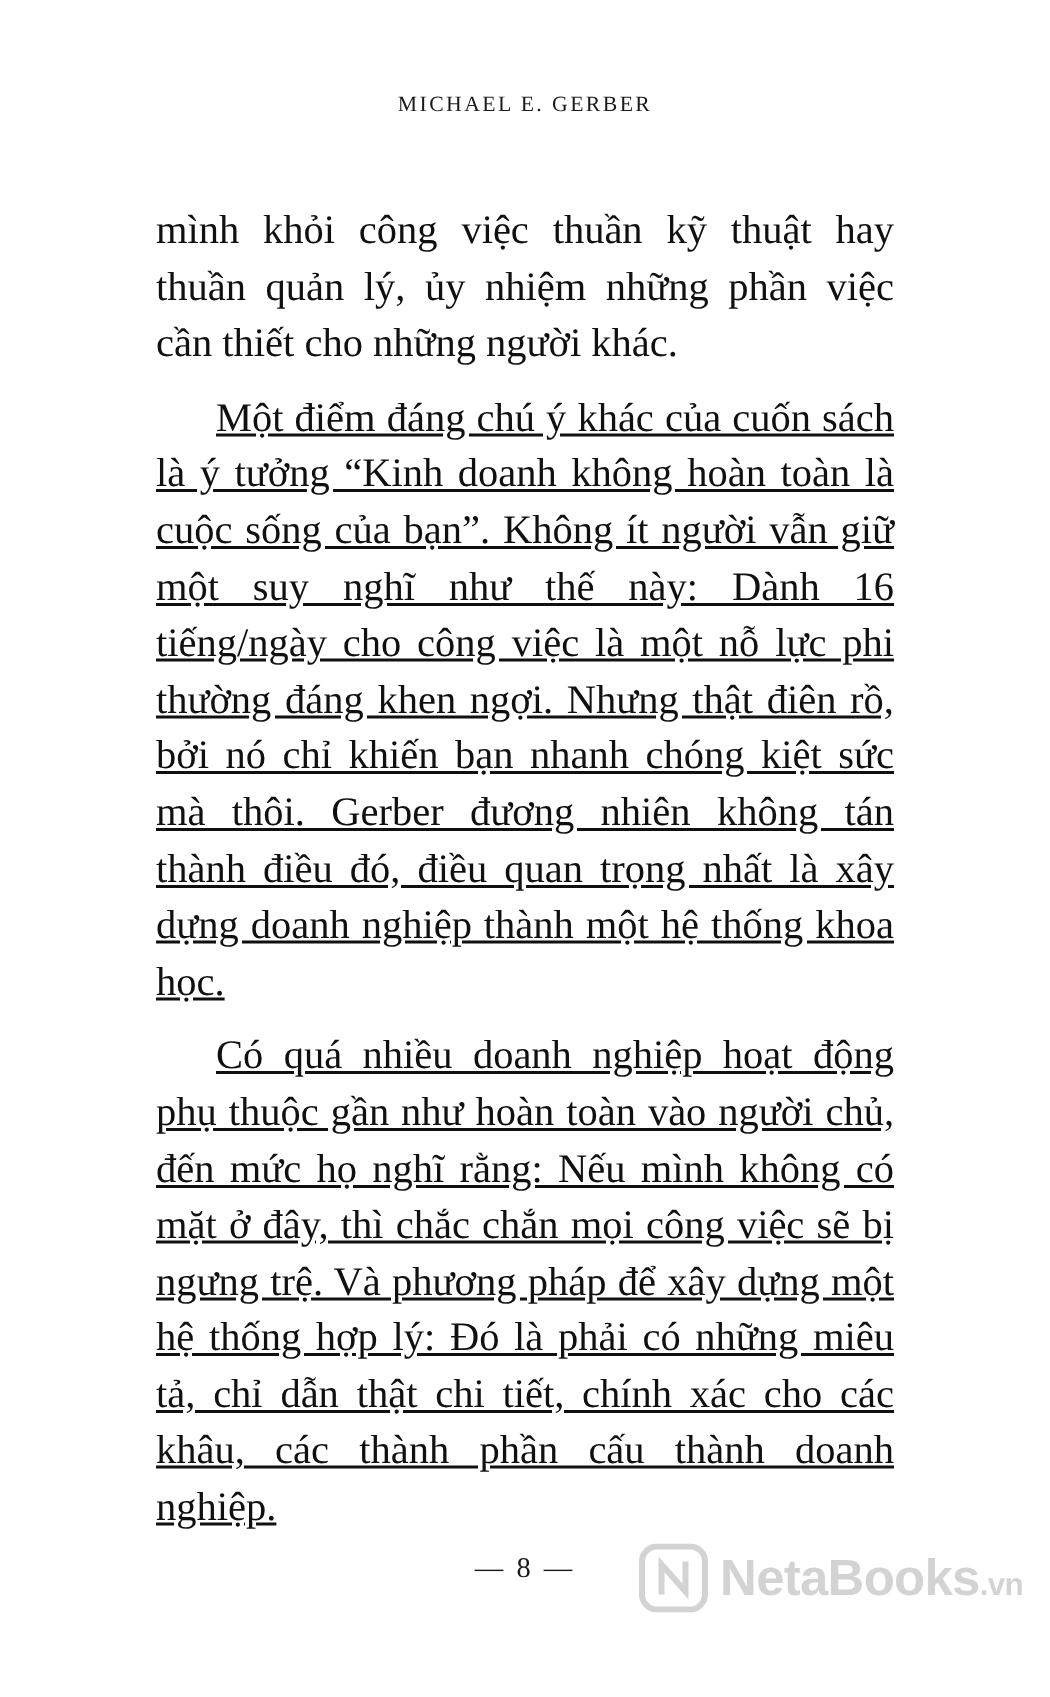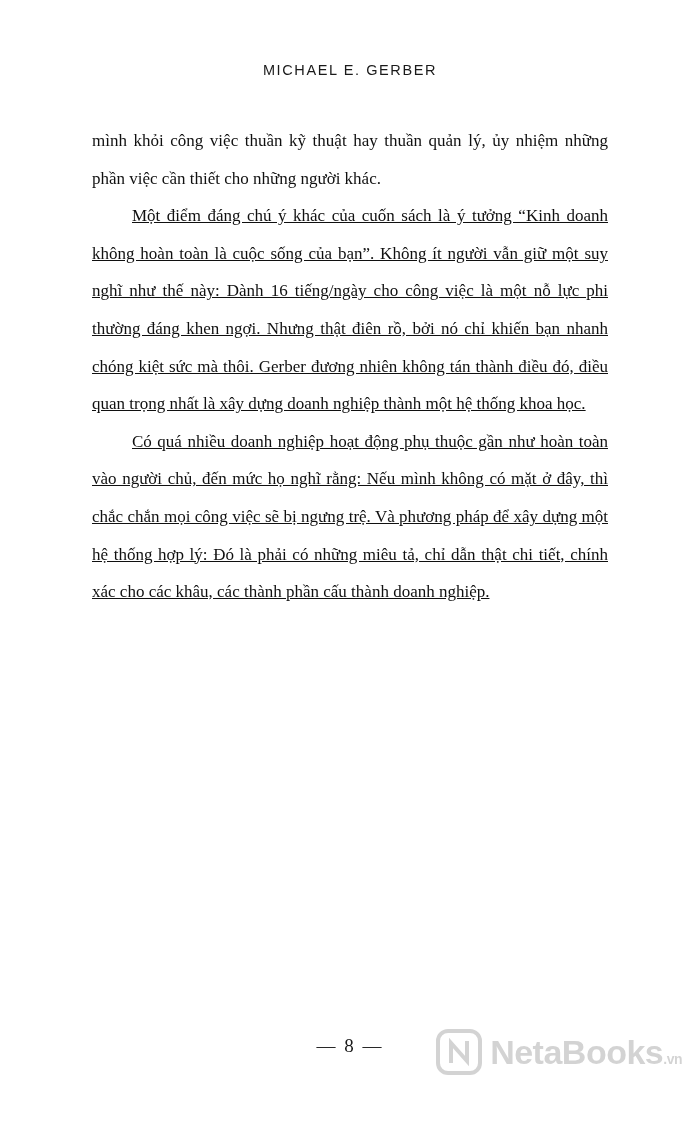--- a/index.html
+++ b/index.html
@@ -22,30 +22,30 @@
     flex-direction: column;
   }
   .running-head {
     margin-top: 62px;
     text-align: center;
     font-size: 14.5px;
     letter-spacing: 1.6px;
     font-variant: small-caps;
     text-transform: uppercase;
     color: #1a1a1a;
-    font-family: Liberation Sans, sans-serif;
+    font-family: Liberation Serif, serif;
   }
   .body-text {
     margin: 0;
     padding: 44px 92px 0 92px;
     flex: 1 1 auto;
   }
   .body-text p {
-    margin: 0;
-    font-size: 17px;
+    margin: 12px;
+    font-size: 27px;
     line-height: 37.6px;
     text-align: justify;
     text-justify: inter-word;
     color: #101010;
     hyphens: none;
   }
   .body-text p.indent {
     text-indent: 40px;
     text-decoration: underline;
   }
@@ -82,21 +82,21 @@
   }
   .wm-text {
     font-family: "Liberation Sans", sans-serif;
     font-size: 34px;
     font-weight: 700;
     color: #3a3a3a;
     letter-spacing: -0.5px;
     line-height: 1;
   }
   .wm-text .suffix {
-    font-size: 14px;
+    font-size: 21px;
     font-weight: 700;
     vertical-align: baseline;
   }
 </style>
 </head>
 <body>
 
 <div class="page">
 
   <div class="running-head">Michael E. Gerber</div>

